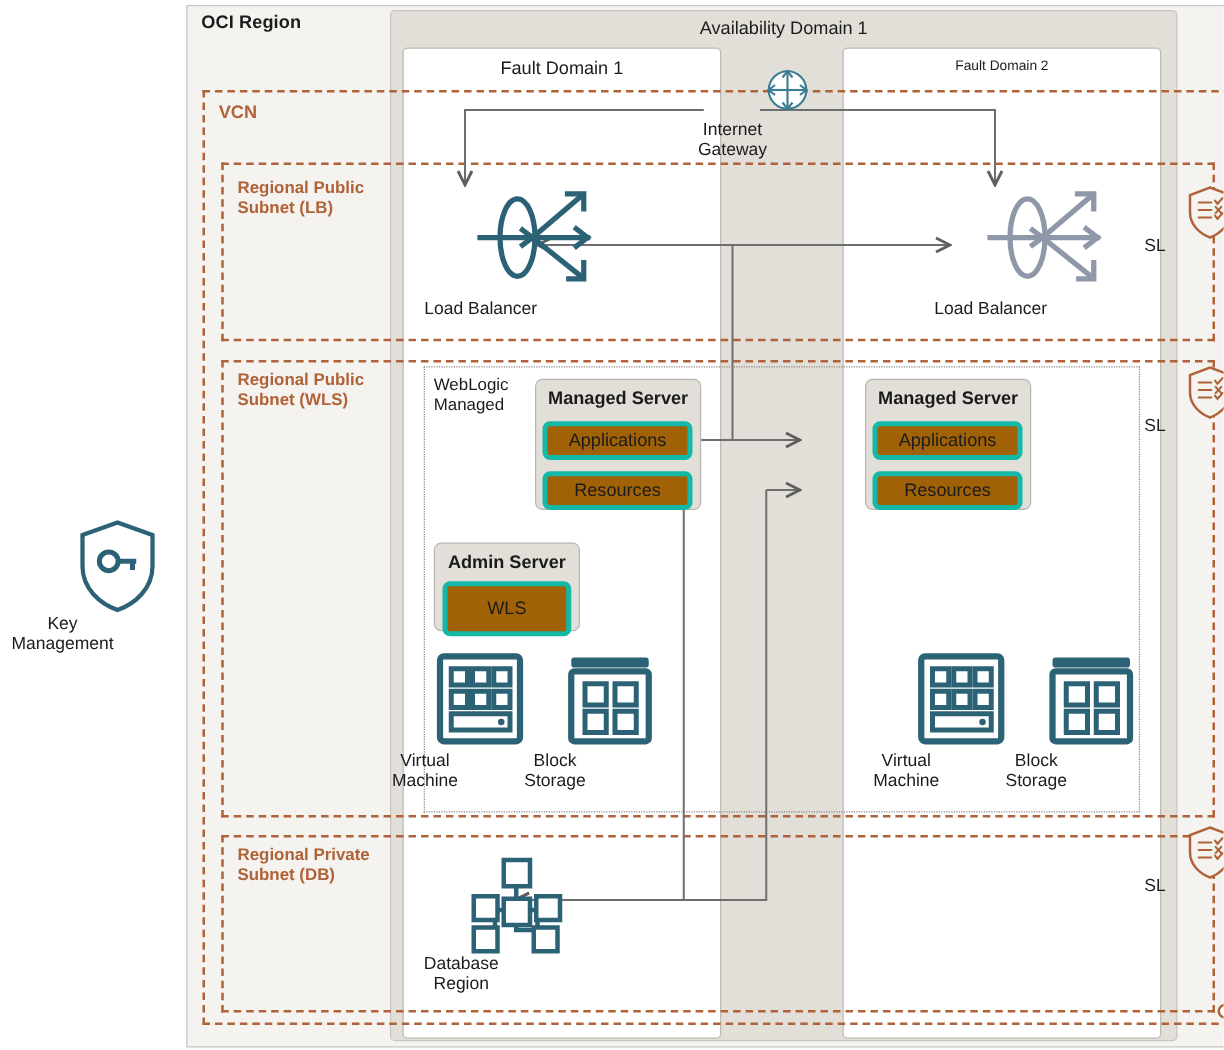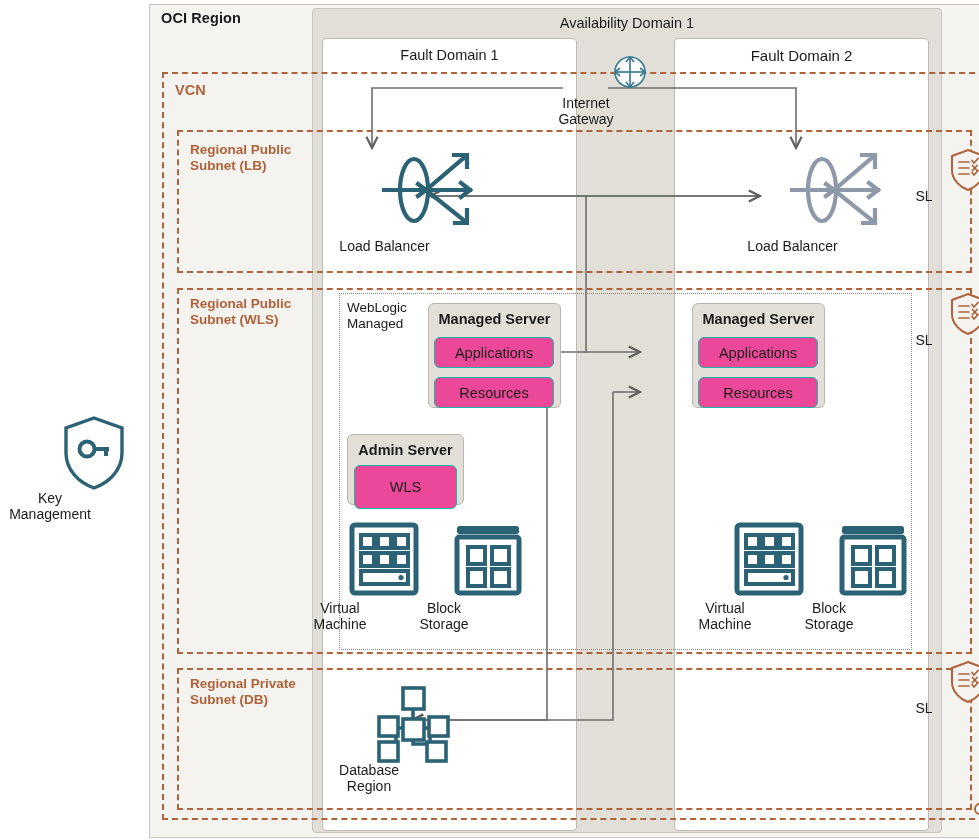--- a/index.html
+++ b/index.html
@@ -12,21 +12,21 @@
   
   #oci-region{left:105px;top:4px;width:870px;height:834px;background:#f4f3f0;border:1px solid #c9c6c0;}
   #oci-region-label{left:117px;top:10px;font-size:14.5px;font-weight:bold;color:#1b1b1b;letter-spacing:.1px;}
 
   #ad1{left:268px;top:8px;width:630px;height:825px;background:#e2dfd9;border:1px solid #c9c6c0;border-radius:4px;}
   #ad1-label{left:268px;top:15px;width:630px;text-align:center;font-size:14.5px;color:#1b1b1b;}
 
   #fd1{left:278px;top:38px;width:255px;height:793px;background:#ffffff;border:1px solid #bdbab4;border-radius:4px;}
   #fd1-label{left:278px;top:47px;width:255px;text-align:center;font-size:14.5px;color:#1b1b1b;}
   #fd2{left:630px;top:38px;width:255px;height:793px;background:#ffffff;border:1px solid #bdbab4;border-radius:4px;}
-  #fd2-label{left:630px;top:47px;width:255px;text-align:center;font-size:15px;color:#1b1b1b;}
+  #fd2-label{left:630px;top:47px;width:255px;text-align:center;font-size:11px;color:#1b1b1b;}
 
   
   .dash{border:2px dashed #b06239;background:transparent;}
   #vcn{left:118px;top:72px;width:823px;height:748px;}
   #vcn-label{left:131px;top:82px;font-size:14.5px;color:#b06239;font-weight:600;}
 
   #sub-lb{left:133px;top:130px;width:795px;height:143px;}
   #sub-lb-label{left:146px;top:142px;width:130px;font-size:13.5px;color:#b06239;font-weight:600;line-height:1.18;}
 
   #sub-wls{left:133px;top:288px;width:795px;height:366px;}
@@ -34,21 +34,21 @@
 
   #sub-db{left:133px;top:668px;width:795px;height:142px;}
   #sub-db-label{left:146px;top:676px;width:140px;font-size:13.5px;color:#b06239;font-weight:600;line-height:1.18;}
 
   
   #wls-domain{left:295px;top:293px;width:573px;height:357px;border:1px dotted #8d8a84;}
   #wls-domain-label{left:303px;top:300px;width:62px;font-size:13.5px;color:#1b1b1b;line-height:1.2;}
 
   
   .gbox{background:#e2dfd9;border:1px solid #b9b6b0;border-radius:6px;}
-  .wbox{background:#ec4899;border:1px solid #14b8a6;border-radius:6px;display:flex;align-items:center;justify-content:center;
+  .wbox{background:#a16207;border:4px solid #14b8a6;border-radius:6px;display:flex;align-items:center;justify-content:center;
         font-size:14.5px;color:#1b1b1b;}
   .gbox-title{position:absolute;left:0;top:7px;width:100%;text-align:center;font-size:14.5px;font-weight:bold;color:#1b1b1b;}
 
   #ms1{left:384px;top:303px;width:133px;height:105px;}
   #ms1-app{left:390px;top:337px;width:120px;height:31px;}
   #ms1-res{left:390px;top:377px;width:120px;height:31px;}
   #ms2{left:648px;top:303px;width:133px;height:105px;}
   #ms2-app{left:654px;top:337px;width:120px;height:31px;}
   #ms2-res{left:654px;top:377px;width:120px;height:31px;}
 

